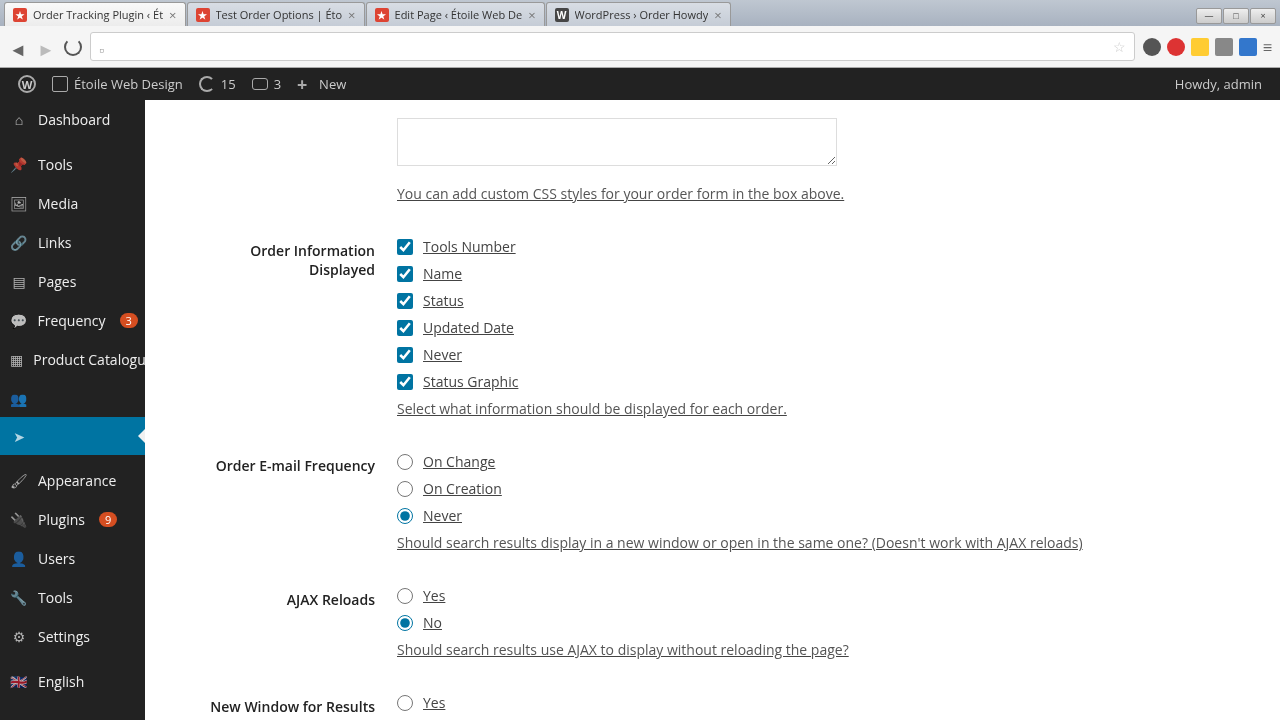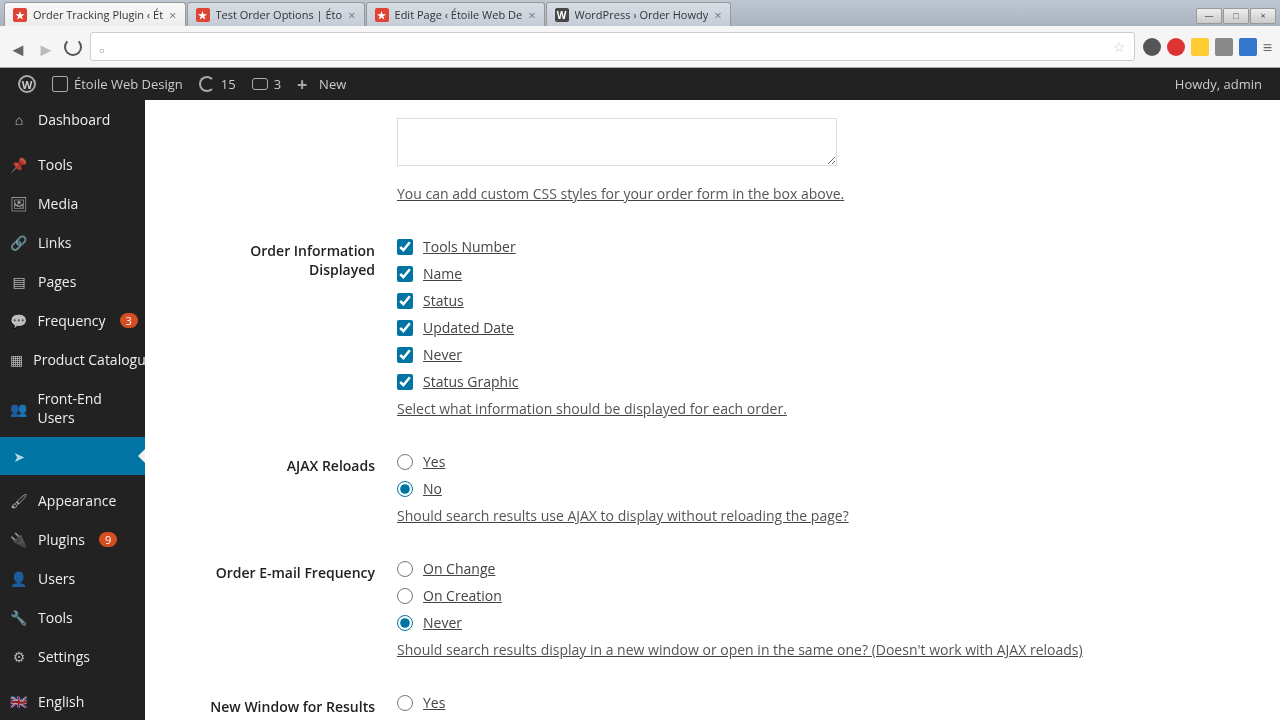--- a/index.html
+++ b/index.html
@@ -161,21 +161,20 @@
       <span class="menu-icon">💬</span>
       <span>Frequency</span>
       <span class="badge">3</span>
     </div>
     <div class="menu-item">
       <span class="menu-icon">▦</span>
       <span style="white-space:nowrap">Product Catalogue</span>
     </div>
     <div class="menu-item">
       <span class="menu-icon">👥</span>
-      <span>Front-End Users</span>
     </div>
     <div class="menu-item current">
       <span class="menu-icon">➤</span>
     </div>
     <div class="menu-separator"></div>
     <div class="menu-item">
       <span class="menu-icon">🖌</span>
       <span>Appearance</span>
     </div>
     <div class="menu-item">
@@ -237,52 +236,52 @@
                 <span>Never</span>
               </label>
           <label class="opt">
                 <input type="checkbox" checked="" style="">
                 <span>Status Graphic</span>
               </label>
           <div class="description">Select what information should be displayed for each order.</div>
         </td>
       </tr>
       <tr>
+        <th>Order E-mail Frequency</th>
+        <td>
+          <label class="opt">
+                <input type="radio" name="ef" style="">
+                <span>On Change</span>
+              </label>
+          <label class="opt">
+                <input type="radio" name="ef" style="">
+                <span>On Creation</span>
+              </label>
+          <label class="opt">
+                <input type="radio" name="ef" checked="" style="">
+                <span>Never</span>
+              </label>
+          <div class="description">Should search results display in a new window or open in the same one? (Doesn't work with AJAX reloads)</div>
+        </td>
+      </tr>
+      <tr>
         <th>AJAX Reloads</th>
         <td>
           <label class="opt">
                 <input type="radio" name="aj" style="">
                 <span>Yes</span>
               </label>
           <label class="opt">
                 <input type="radio" name="aj" checked="" style="">
                 <span>No</span>
               </label>
           <div class="description">Should search results use AJAX to display without reloading the page?</div>
         </td>
       </tr>
       <tr>
-        <th>Order E-mail Frequency</th>
-        <td>
-          <label class="opt">
-                <input type="radio" name="ef" style="">
-                <span>On Change</span>
-              </label>
-          <label class="opt">
-                <input type="radio" name="ef" style="">
-                <span>On Creation</span>
-              </label>
-          <label class="opt">
-                <input type="radio" name="ef" checked="" style="">
-                <span>Never</span>
-              </label>
-          <div class="description">Should search results display in a new window or open in the same one? (Doesn't work with AJAX reloads)</div>
-        </td>
-      </tr>
-      <tr>
         <th>New Window for Results</th>
         <td>
           <label class="opt">
                 <input type="radio" name="nw" style="">
                 <span>Yes</span>
               </label>
 
         </td>
       </tr>
     </tbody>

